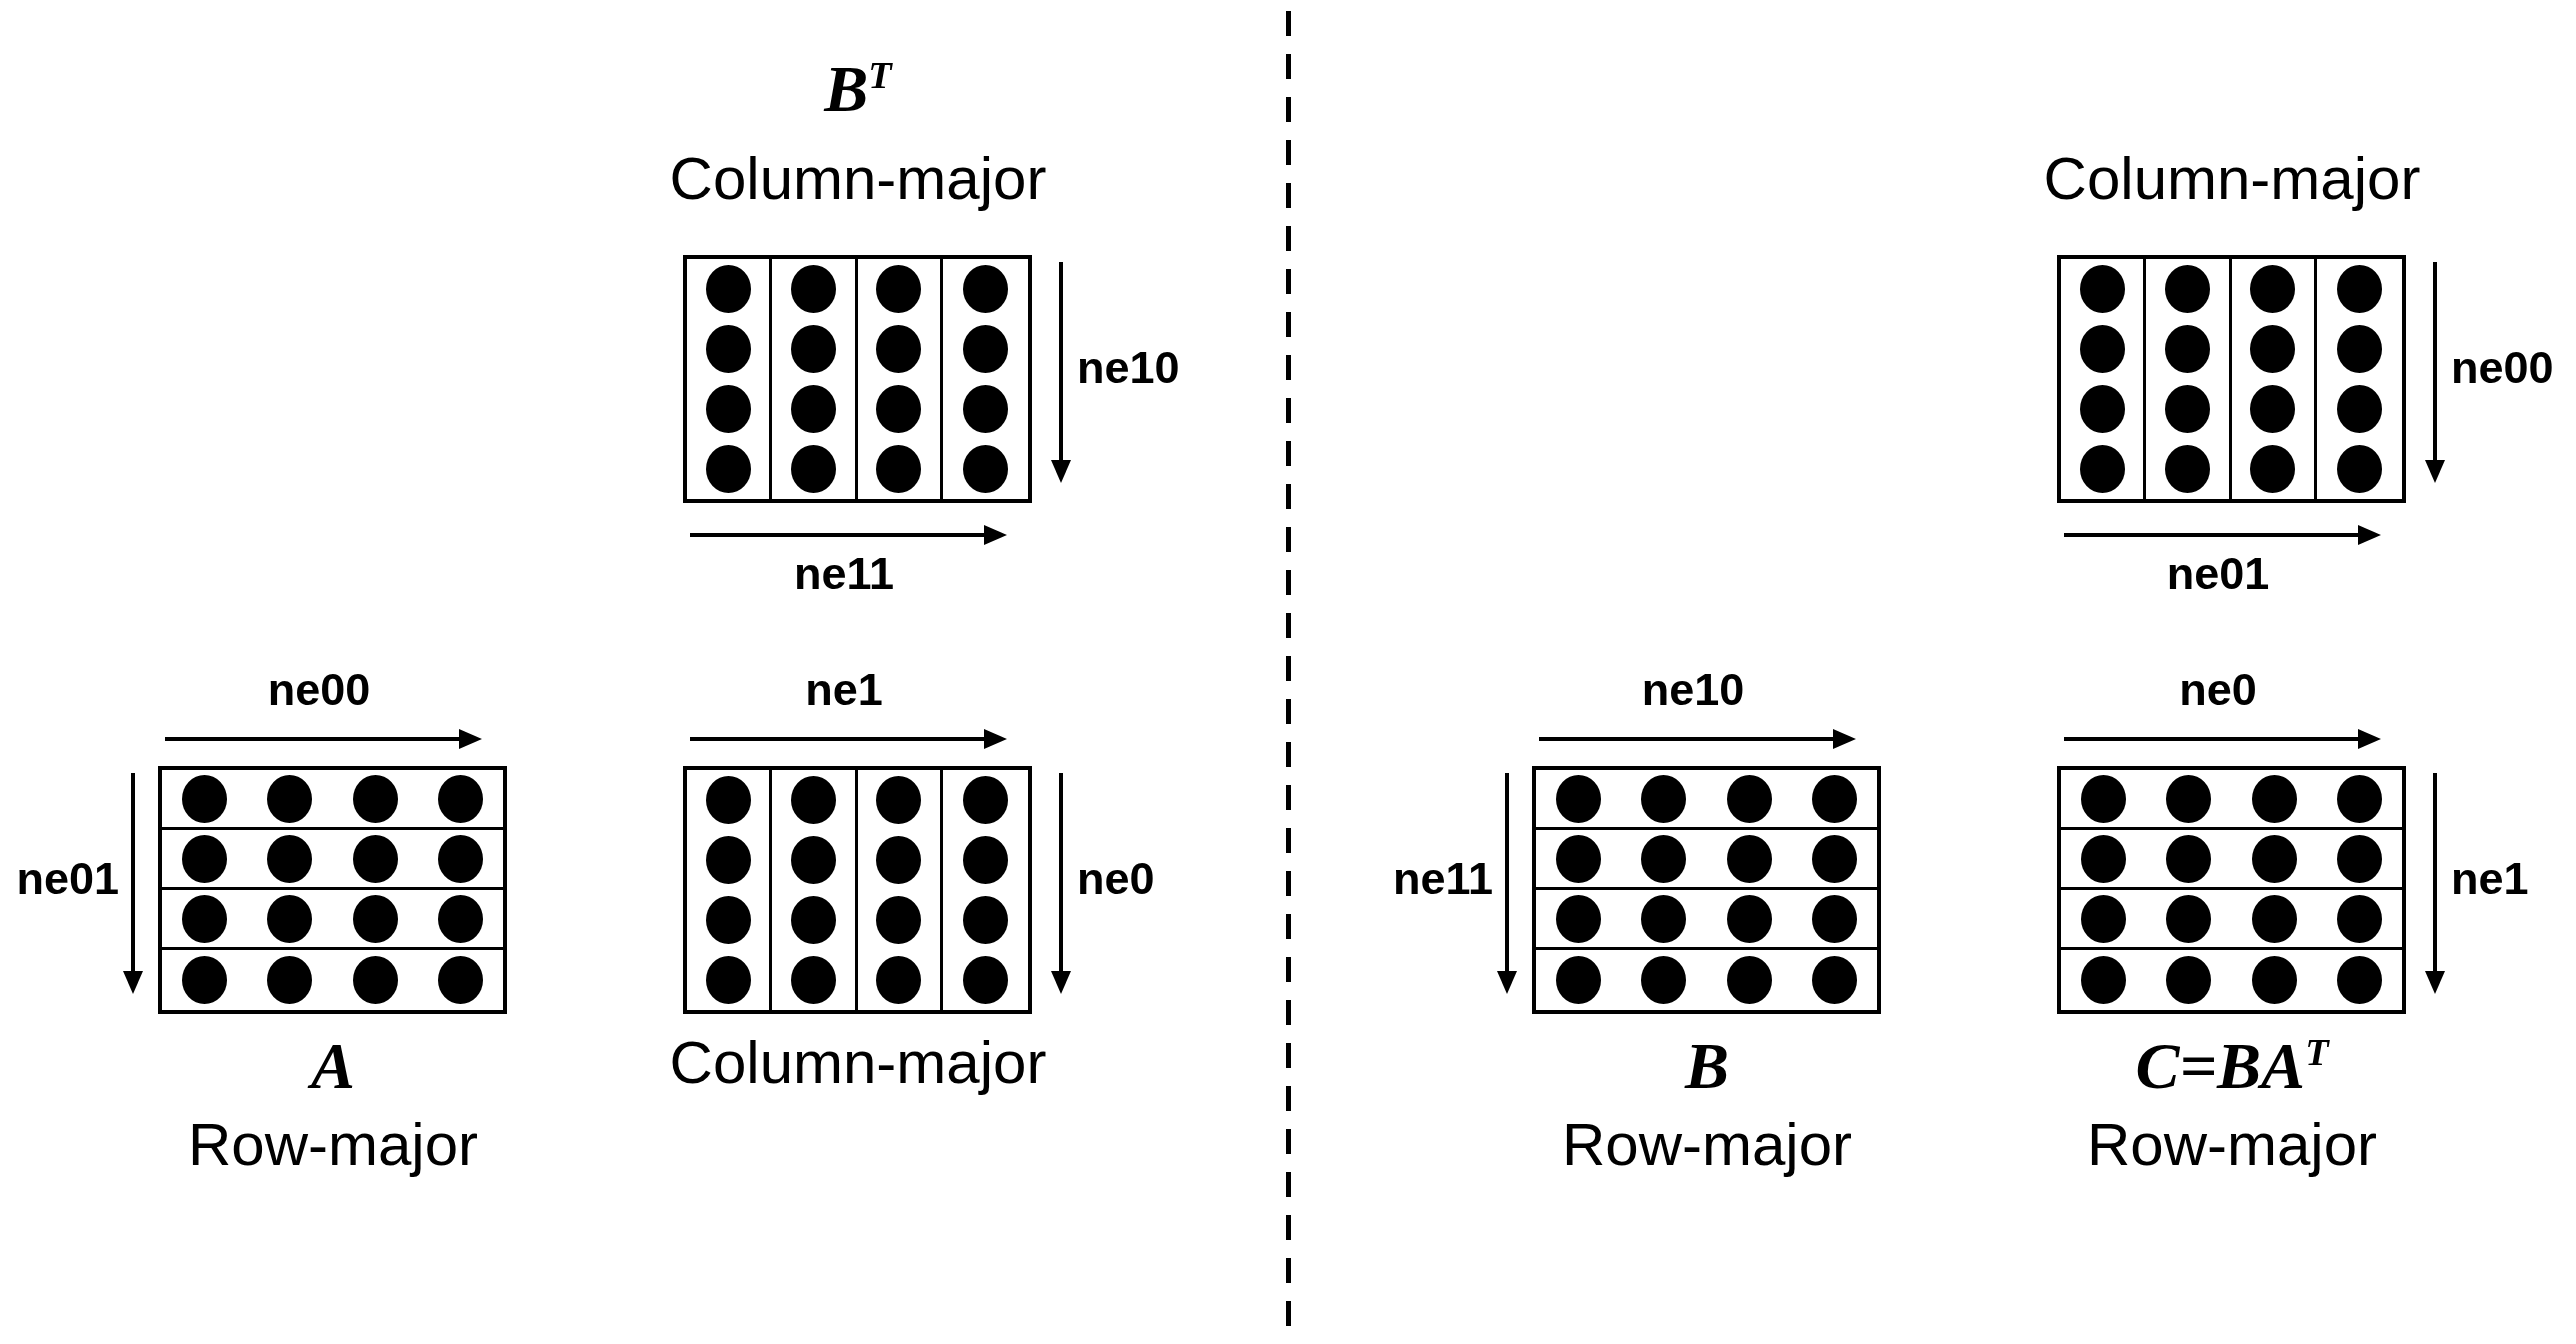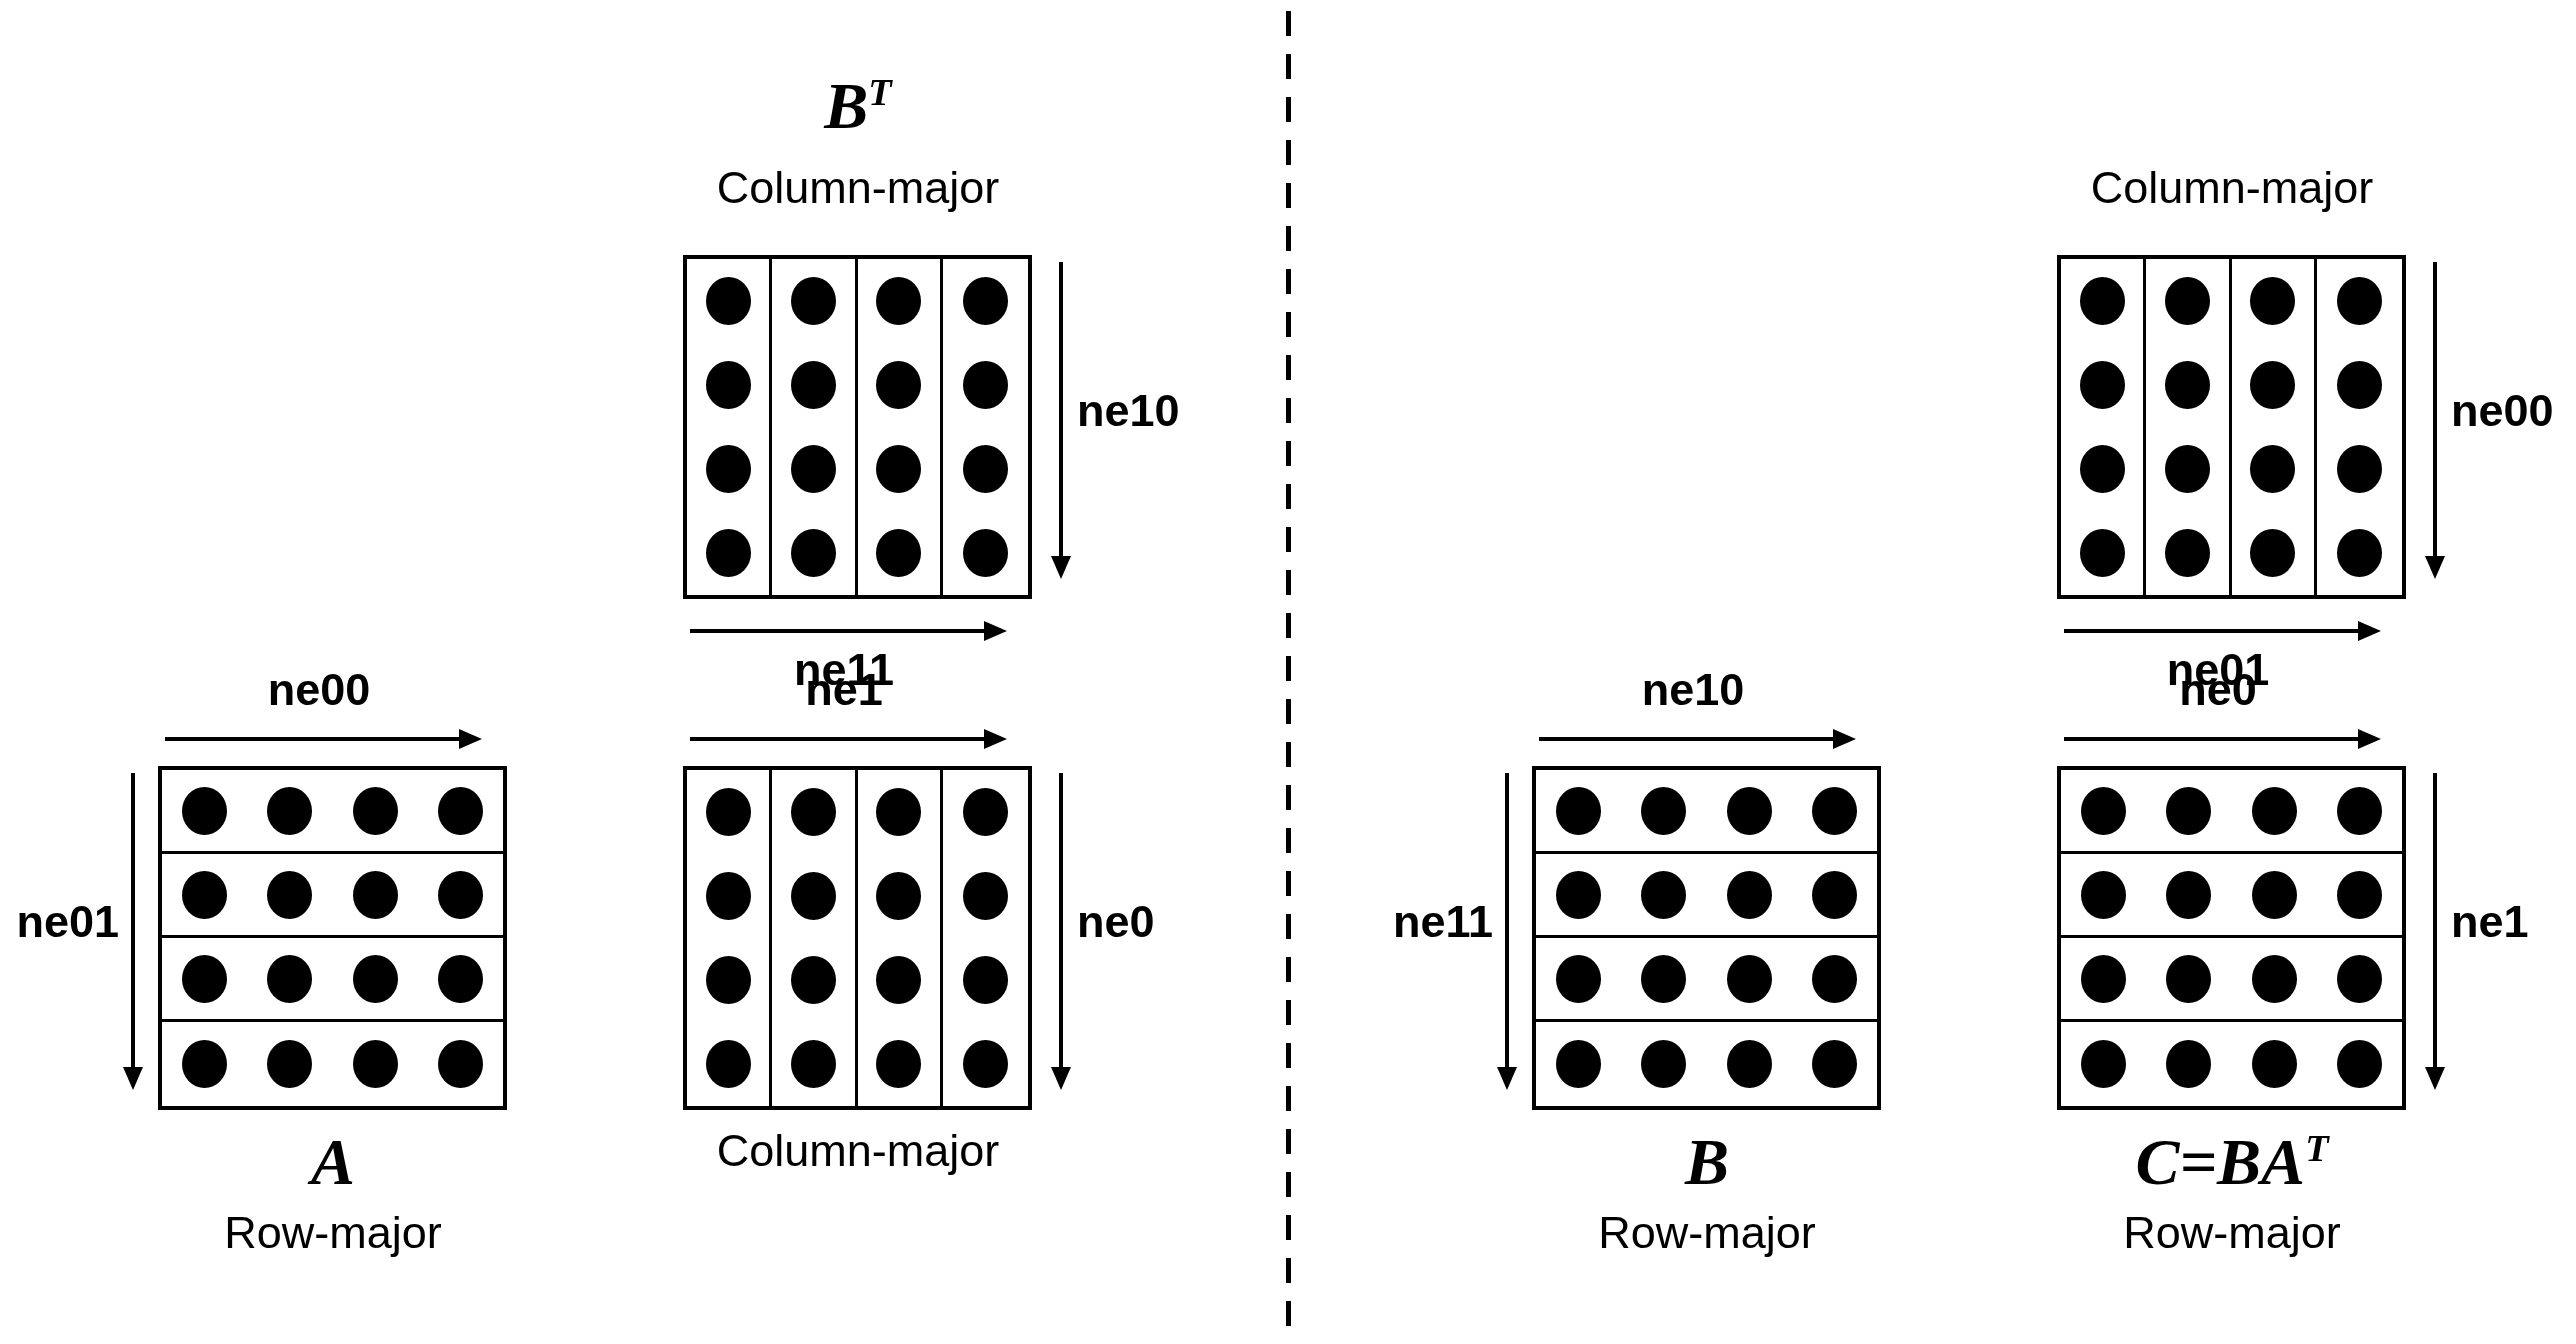--- a/index.html
+++ b/index.html
@@ -8,21 +8,21 @@
     width: 2576px;
     height: 1344px;
     position: relative;
     background: #ffffff;
     color: #000000;
     font-family: "Liberation Sans", sans-serif;
     overflow: hidden;
   }
 
   
-  .munit { position: absolute; width: 349px; height: 344px; }
+  .munit { position: absolute; width: 349px; height: 248px; }
 
   .m-box {
     position: absolute; inset: 0;
     border: 4.5px solid #000;
     background: #fff;
     display: grid;
   }
   .m-box.cols { grid-template-columns: repeat(4, 1fr); }
   .m-box.rows { grid-template-rows: repeat(4, 1fr); }
 
@@ -66,21 +66,21 @@
   .m-title .mname { margin-bottom: 20px; }
   .m-caption { position: absolute; top: calc(100% + 16px); left: -94px; width: 538px; text-align: center; }
   .m-caption .mname { margin-bottom: 9px; }
 
   .mname {
     font-family: "Liberation Serif", serif;
     font-style: italic; font-weight: 700;
     font-size: 66px; line-height: 1.1;
   }
   .mname sup { font-size: 58%; }
-  .mlayout { font-size: 45px; line-height: 1.1; font-weight: 400; }
+  .mlayout { font-size: 60px; line-height: 1.1; font-weight: 400; }
 
   
   .divider {
     position: absolute; left: 1286px; top: 10.8px;
     width: 4.5px; height: 1322px;
     background: repeating-linear-gradient(to bottom, #000 0 25px, transparent 25px 43px);
   }
 </style>
 </head>
 <body>

